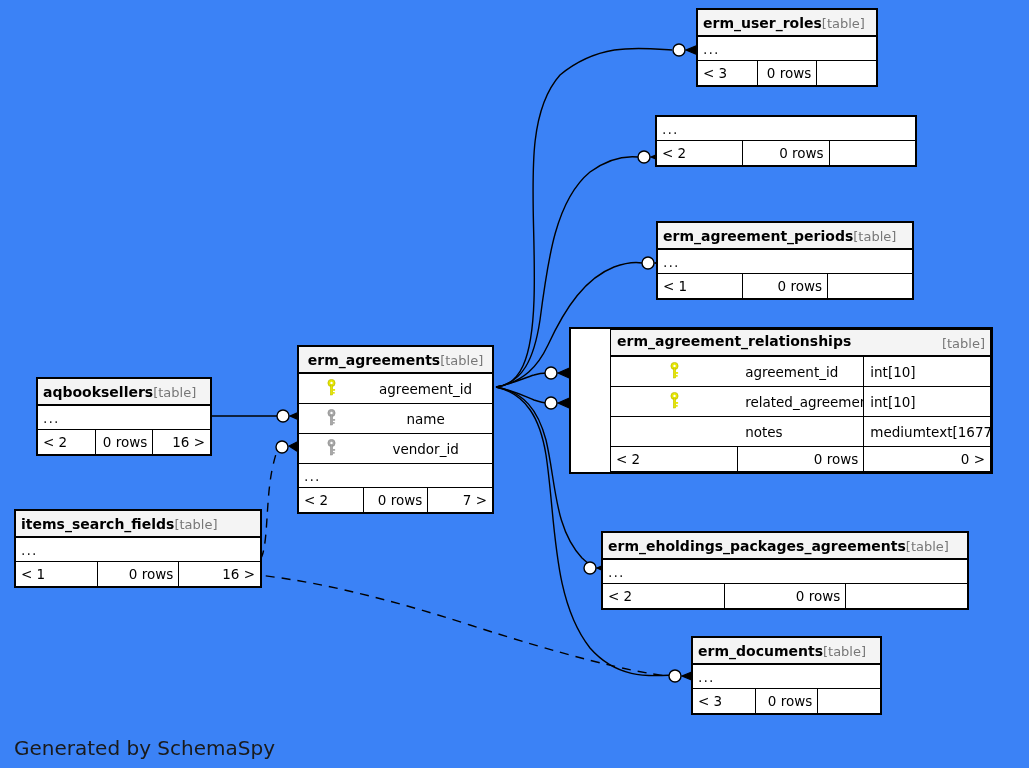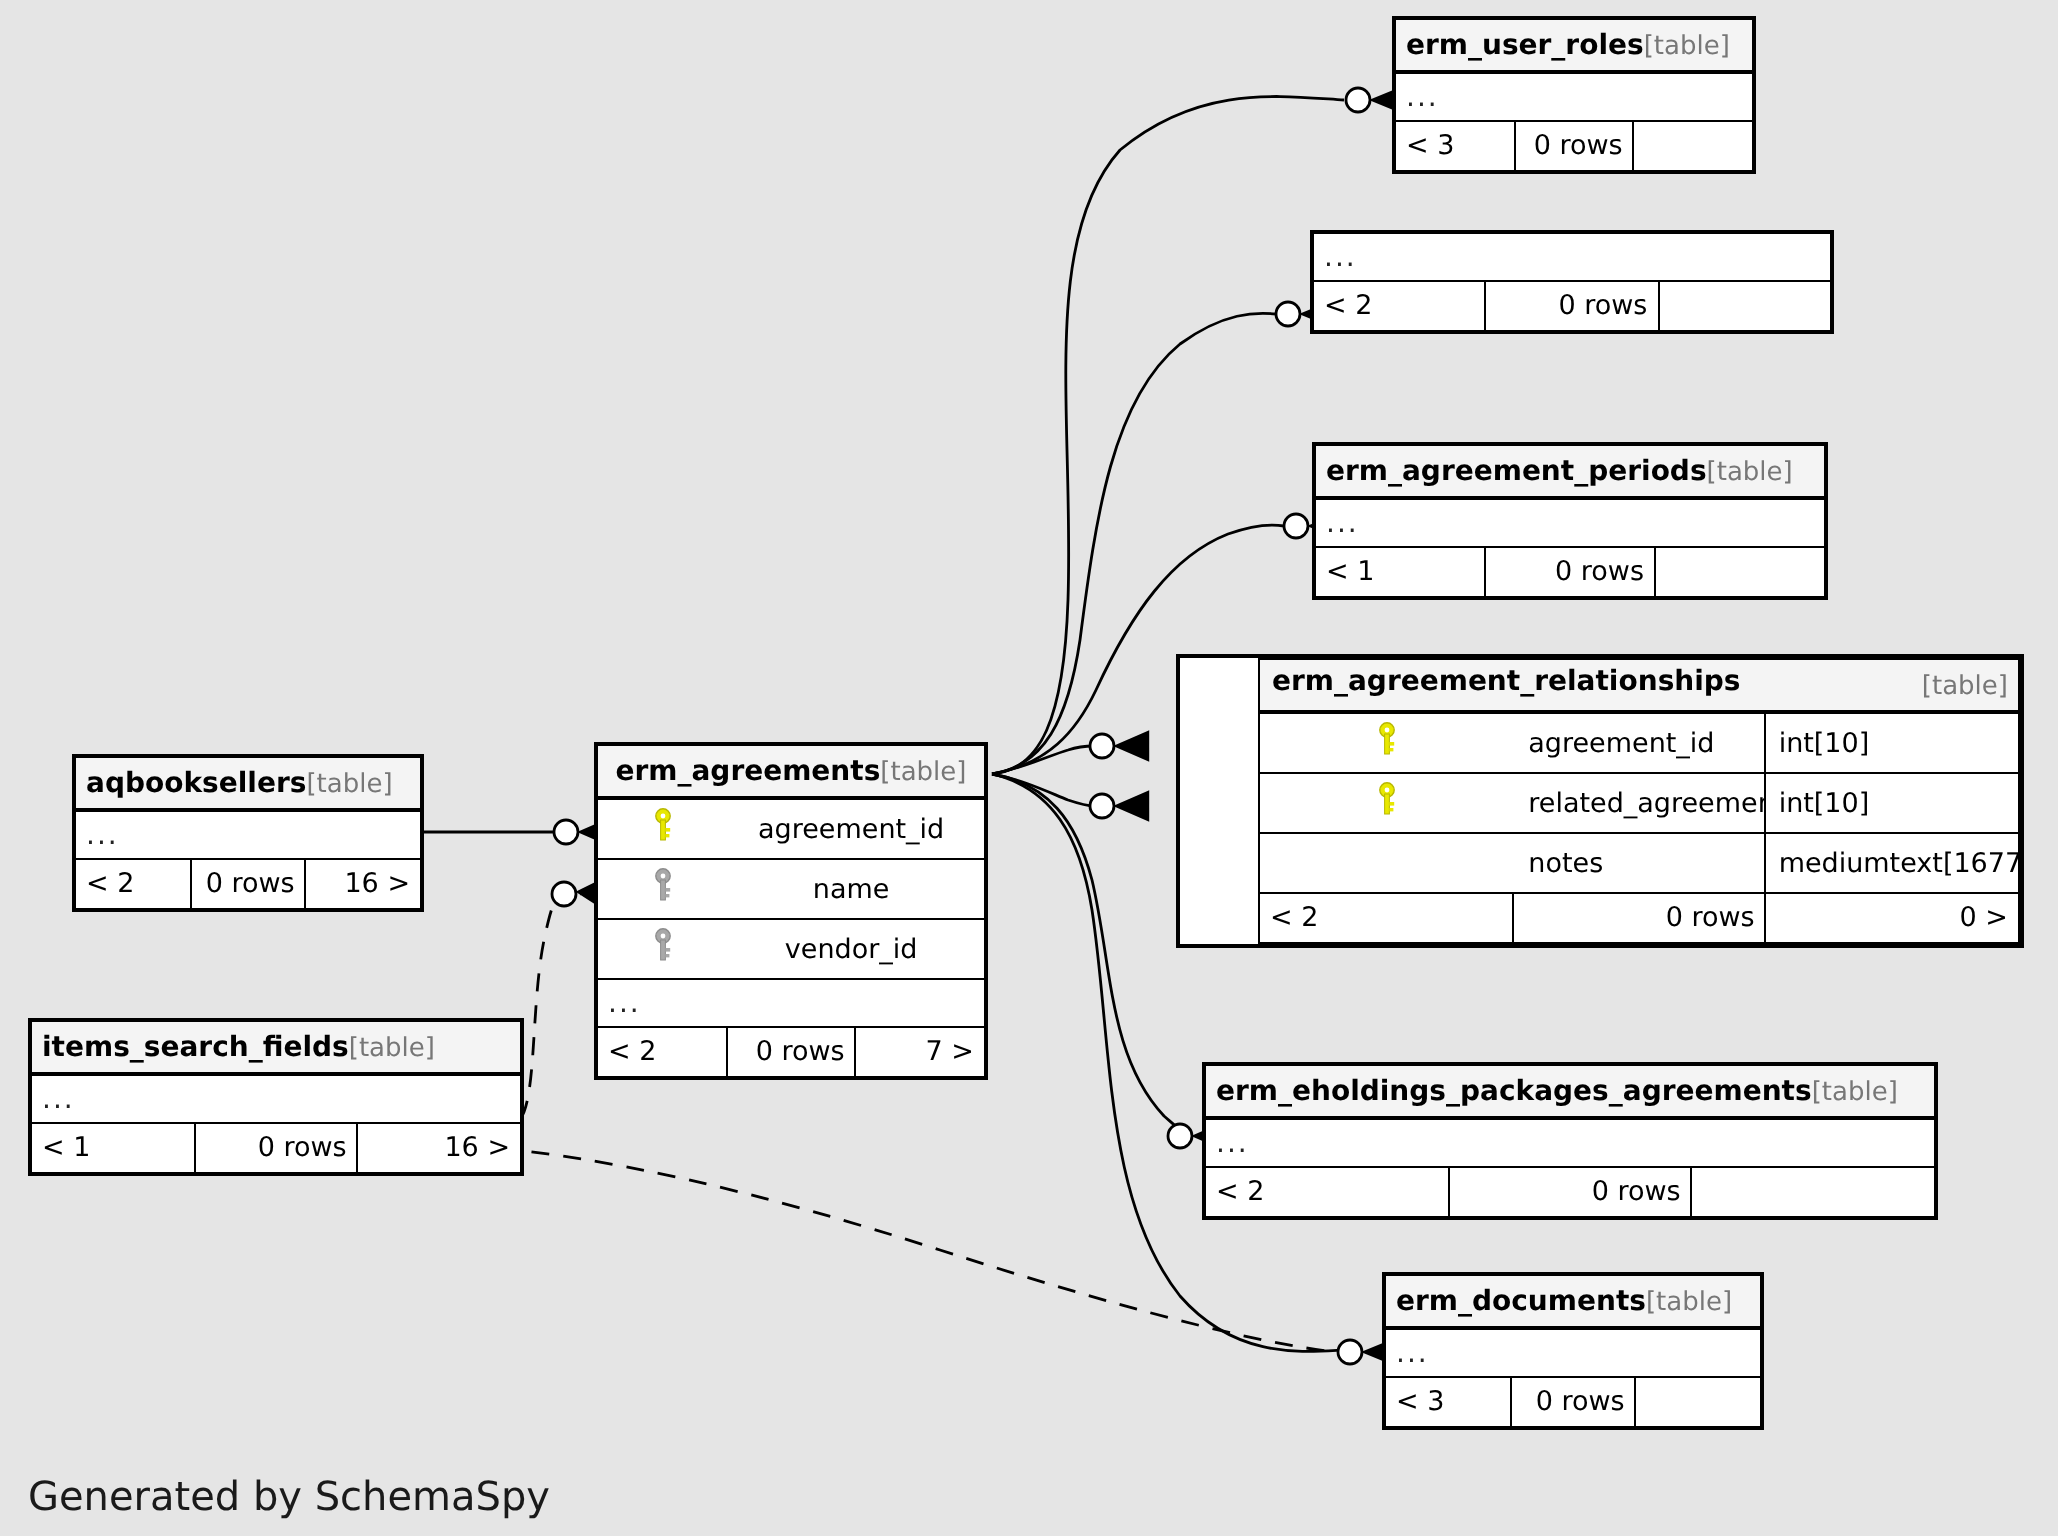--- a/index.html
+++ b/index.html
@@ -5,21 +5,21 @@
 <style>
   html, body {
     margin: 0;
     padding: 0;
     background: #ffffff;
   }
   #canvas {
     position: relative;
     width: 1029px;
     height: 768px;
-    background: #e5e5e5;
+    background: #3b82f6;
     font-family: "DejaVu Sans", "Liberation Sans", sans-serif;
     overflow: hidden;
   }
   svg.edges {
     position: absolute;
     left: 0;
     top: 0;
     width: 1029px;
     height: 768px;
     pointer-events: none;
@@ -243,21 +243,21 @@
       </tr>
       <tr class="footer">
         <td class="f-left" style="width:40%">&lt; 1</td>
         <td class="f-mid" style="width:38%">0 rows</td>
         <td class="f-right" style="width:22%"></td>
       </tr>
     </tbody>
       </table>
   </div>
 
-  <div class="table-node thick" style="left:588px; top:327px; width:424px;padding-left:39px;">
+  <div class="table-node thick" style="left:569px; top:327px; width:424px;padding-left:39px;">
     <table class="tbl">
       <tbody>
           <tr class="hdr">
         <td colspan="3" class="hdr-split" style="position:relative;">
           <span class="tname" style="position:absolute; left:6px; top:3px;">erm_agreement_relationships</span>
           <span class="ttype">[table]</span>
         </td>
       </tr>
 
       <tr class="colrow">
@@ -301,21 +301,21 @@
 
       <tr class="footer">
         <td class="f-left" style="width:29%">&lt; 2</td>
         <td class="f-mid" style="width:31%">0 rows</td>
         <td class="f-right" style="width:40%">0 &gt;</td>
       </tr>
     </tbody>
       </table>
   </div>
 
-  <div class="table-node" style="left:297px; top:345px; width:197px;margin-top:26px;">
+  <div class="table-node" style="left:297px; top:345px; width:197px;">
     <table class="tbl">
       <tbody>
           <tr class="hdr">
         <td colspan="3" class="hdr-left" style="text-align:center;">
           <span class="tname">erm_agreements</span><span class="ttype">[table]</span>
         </td>
       </tr>
 
       <tr class="colrow">
         <td class="col-key">

